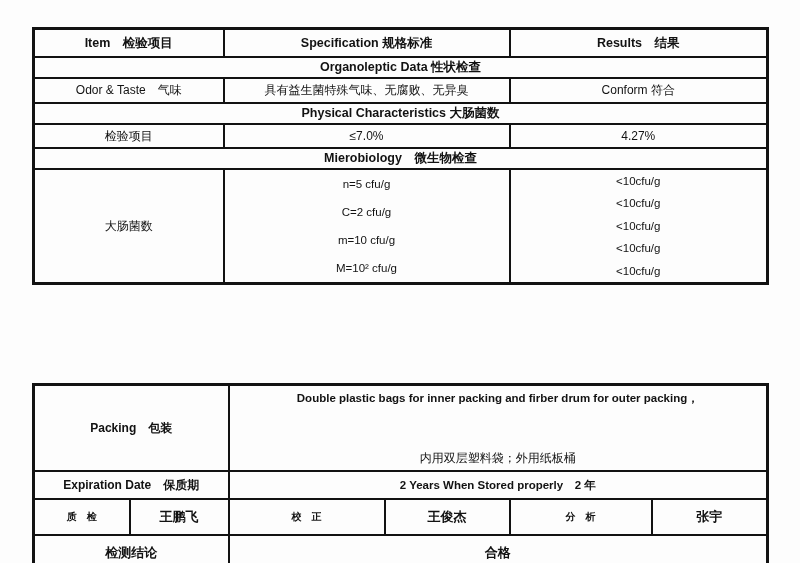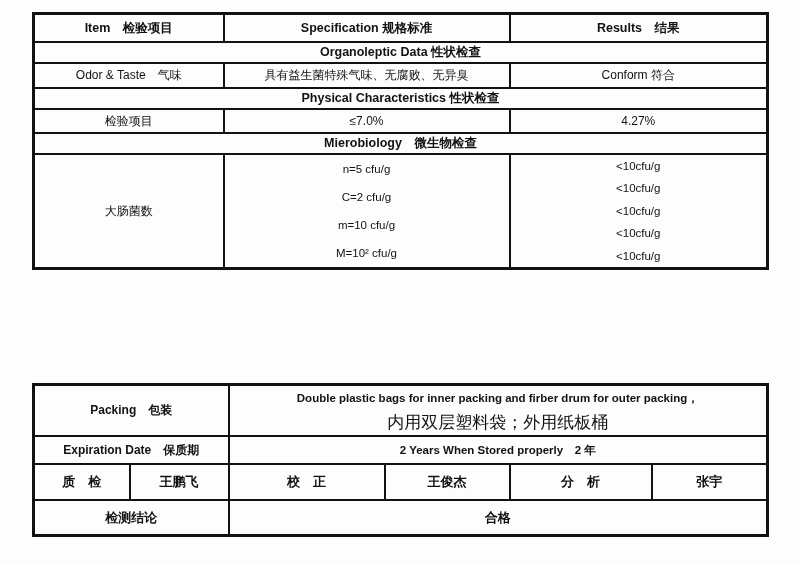--- a/index.html
+++ b/index.html
@@ -17,21 +17,21 @@
     overflow: hidden;
   }
   table {
     border-collapse: collapse;
     table-layout: fixed;
     position: absolute;
     left: 32px;
     width: 734px;
     border: 3px solid #121212;
   }
-  .t1 { top: 12px; padding-left: 12px; }
+  .t1 { top: 27px; padding-left: 12px; }
   .t2 { top: 383px; }
   td, th {
     border: 2px solid #121212;
     text-align: center;
     vertical-align: middle;
     padding: 0 4px;
     font-size: 12px;
     font-weight: normal;
     overflow: hidden;
     white-space: nowrap;
@@ -43,26 +43,26 @@
   .t1 .row-odor td { height: 23px; }
   .t1 .row-coliform td { height: 112px; padding: 0; }
   .t1 .row-yeast td { height: 29px; }
   .spec-lines div { line-height: 28px; font-size: 11.5px; }
   .result-lines div { line-height: 22.4px; font-size: 11.5px; }
   
   .t2 td { font-size: 12px; }
   .t2 .cell-label { font-weight: bold; font-size: 12px; }
   .t2 .row-packing td { height: 49px; }
   .t2 .row-packing .packing-en { font-weight: bold; font-size: 11.5px; line-height: 25px; }
-  .t2 .row-packing .packing-cn { font-size: 17px; line-height: 24px; }
+  .t2 .row-packing .packing-cn { font-size: 12px; line-height: 24px; margin-top: 35px; }
   .t2 .row-expiration td { height: 26px; }
   .t2 .row-expiration .cell-value { font-weight: bold; font-size: 11.5px; }
   .t2 .row-signoff td { height: 34px; }
   .t2 .row-signoff .cell-name { font-weight: bold; font-size: 13px; }
-  .t2 .row-signoff .cell-label { font-size: 13px; }
+  .t2 .row-signoff .cell-label { font-size: 10px; }
   .t2 .row-conclusion td { height: 33px; font-weight: bold; font-size: 13px; }
 </style>
 </head>
 <body>
 
 <div class="page">
 
   <table class="t1">
     <colgroup>
       <col style="width:190px">
@@ -77,21 +77,21 @@
     </tr>
     <tr class="row-section">
       <td colspan="3">Organoleptic Data 性状检查</td>
     </tr>
     <tr class="row-data row-odor">
       <td>Odor &amp; Taste　气味</td>
       <td>具有益生菌特殊气味、无腐败、无异臭</td>
       <td>Conform 符合</td>
     </tr>
     <tr class="row-section">
-      <td colspan="3">Physical Characteristics 性状检查</td>
+      <td colspan="3">Physical Characteristics 大肠菌数</td>
     </tr>
     <tr class="row-data">
       <td>检验项目</td>
       <td>≤7.0%</td>
       <td>4.27%</td>
     </tr>
     <tr class="row-section">
       <td colspan="3">Mierobiology　微生物检查</td>
     </tr>
     <tr class="row-coliform">

